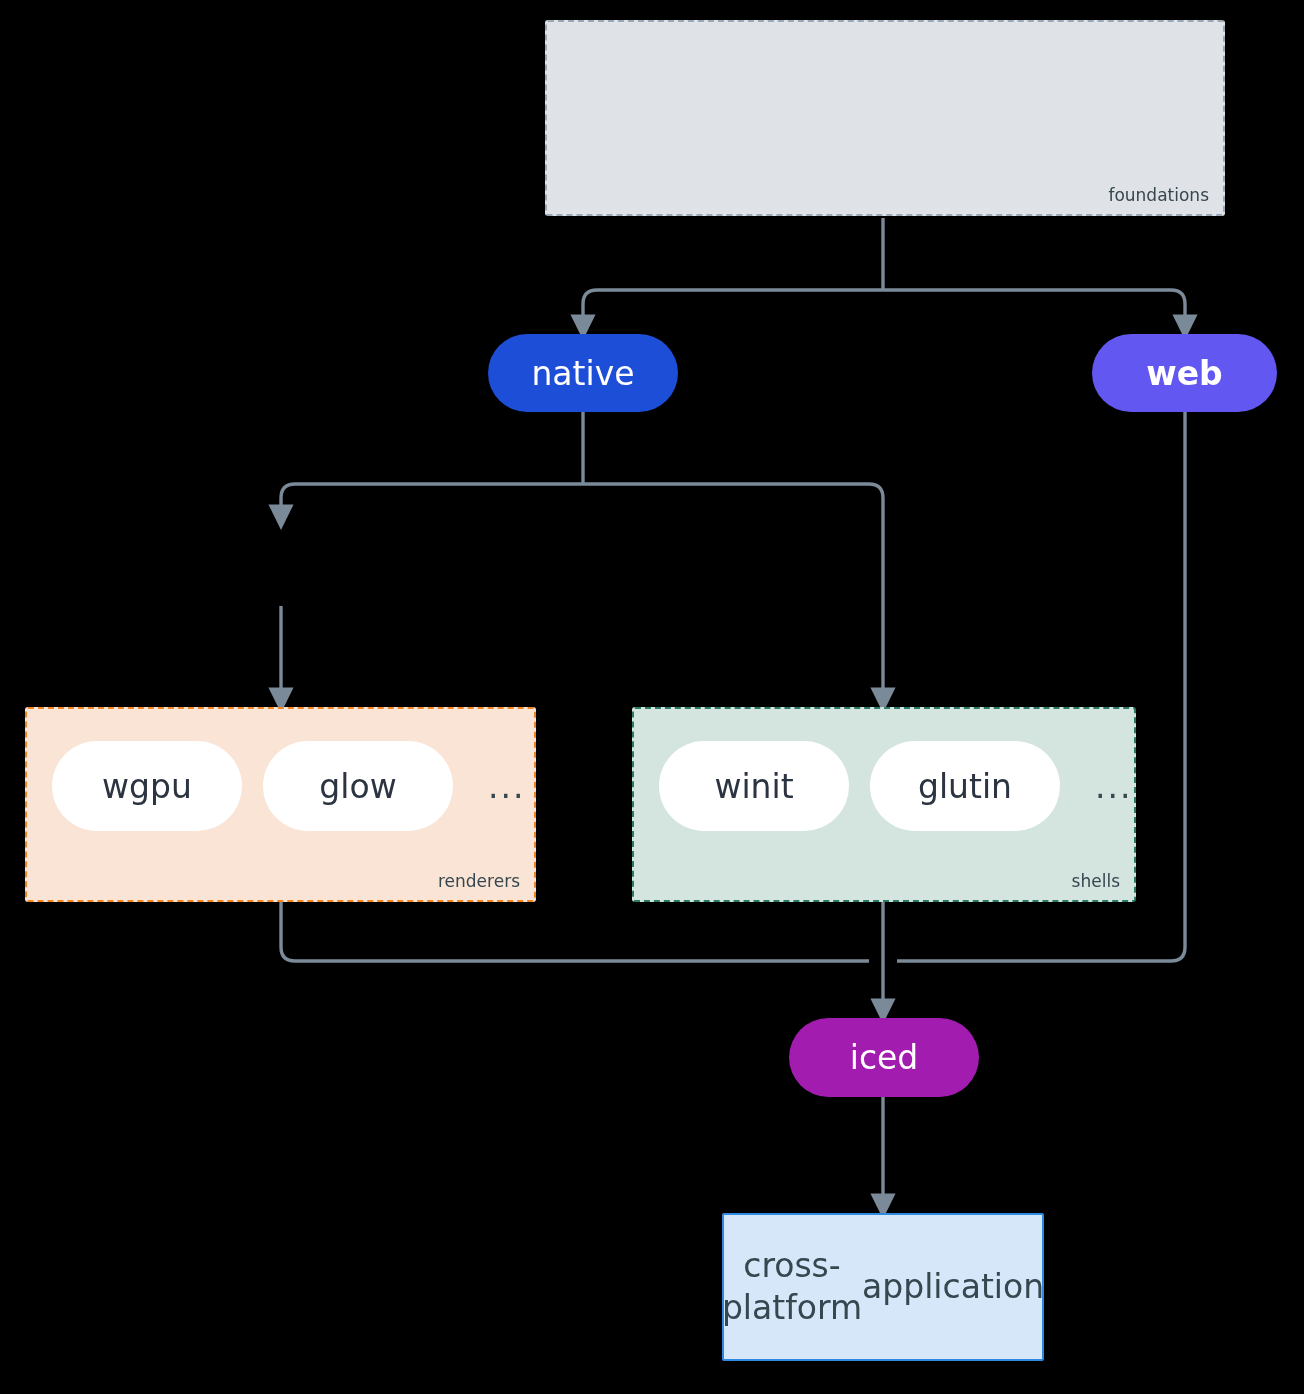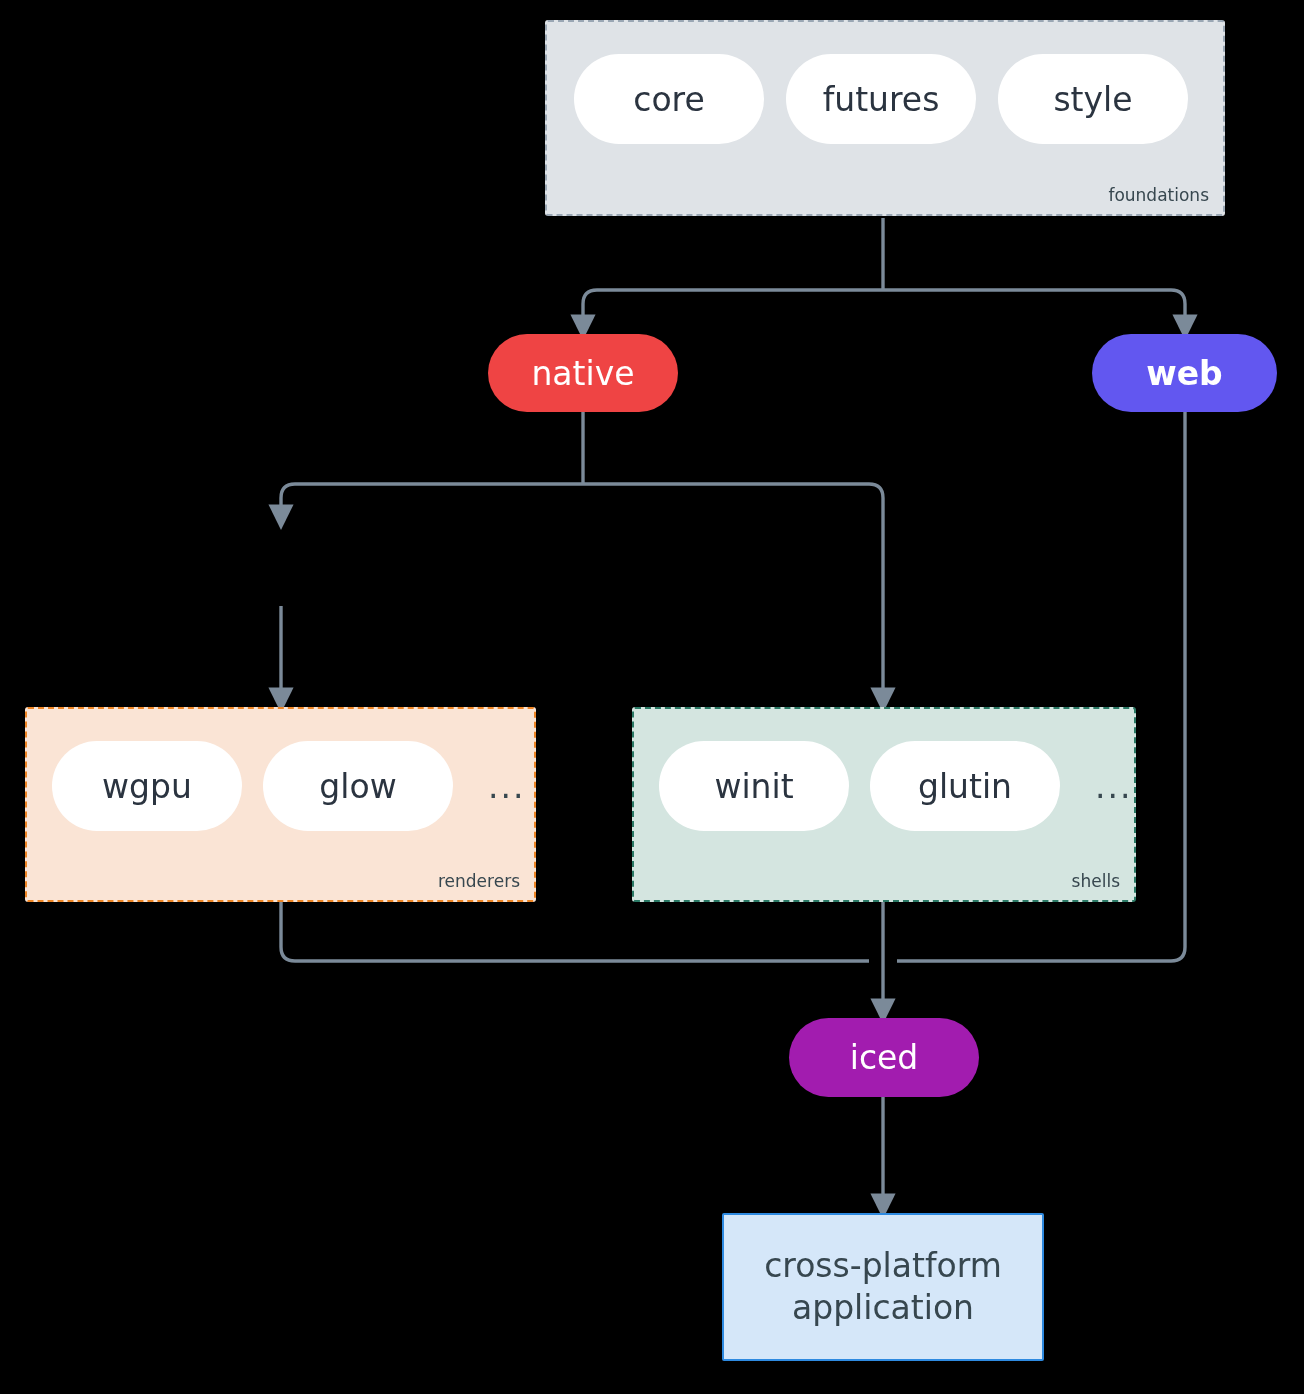--- a/index.html
+++ b/index.html
@@ -103,21 +103,21 @@
     align-items: center;
     justify-content: center;
     box-sizing: border-box;
     font-size: 33px;
     color: #ffffff;
     border-radius: 44px;
   }
   .node-native {
     left: 488px; top: 334px;
     width: 190px; height: 78px;
-    background: #ef4444;
+    background: #1d4ed8;
   }
   .node-web {
     left: 1092px; top: 334px;
     width: 185px; height: 78px;
     background: #6257f0;
     font-weight: bold;
   }
   .node-graphics {
     left: 190px; top: 524px;
     width: 190px; height: 82px;
@@ -128,21 +128,21 @@
     width: 190px; height: 79px;
     background: #a21caf;
   }
   .node-app {
     left: 722px; top: 1213px;
     width: 322px; height: 148px;
     background: #d5e7f9;
     border: 2px solid #2e8ae0;
     border-radius: 2px;
     color: #37474f;
-    flex-direction: column;
+    flex-direction: row;
     line-height: 1.28;
     text-align: center;
   }
 </style>
 </head>
 <body>
 
 <div id="canvas">
 
   <svg id="edges" viewBox="0 0 1304 1394">
@@ -165,25 +165,20 @@
 
       <path d="M281,902 L281,947 Q281,961 295,961 L869,961"></path>
       <path d="M1185,412 L1185,947 Q1185,961 1171,961 L897,961"></path>
       <path d="M883,902 L883,1011" marker-end="url(#arrowhead)"></path>
 
       <path d="M883,1097 L883,1206" marker-end="url(#arrowhead)"></path>
     </g>
   </svg>
 
   <div class="group group-foundations">
-    <div class="pill-row pill-row-foundations">
-      <div class="white-pill w-core">core</div>
-      <div class="white-pill w-futures">futures</div>
-      <div class="white-pill w-style">style</div>
-    </div>
     <div class="group-label">foundations</div>
   </div>
 
   <div class="group group-renderers">
     <div class="pill-row pill-row-renderers">
       <div class="white-pill w-wgpu">wgpu</div>
       <div class="white-pill w-glow">glow</div>
       <div class="ellipsis">...</div>
     </div>
     <div class="group-label">renderers</div>

